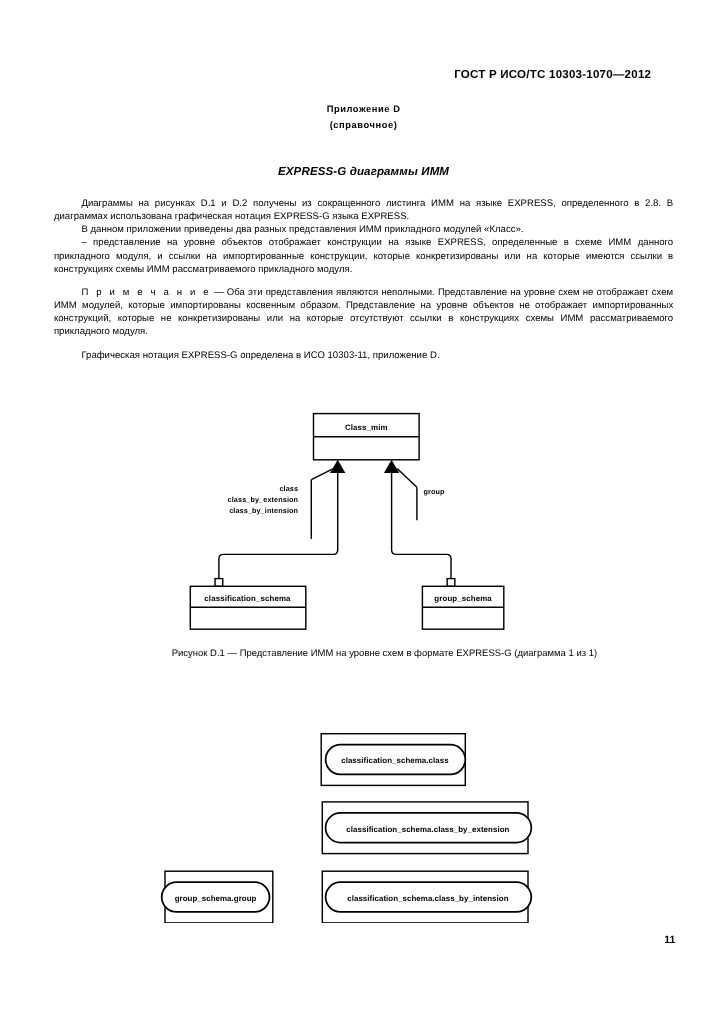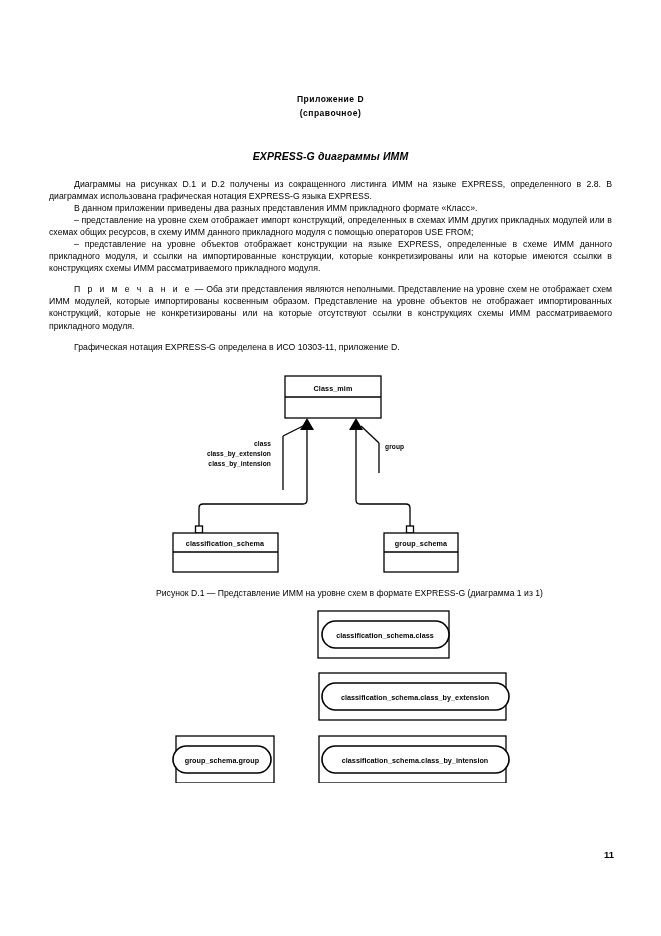--- a/index.html
+++ b/index.html
@@ -100,21 +100,21 @@
     top: 849px;
     font-size: 9.5px;
     font-weight: bold;
   }
 
   
   .figure {
     position: absolute;
   }
   #figure-d1 { left: 0; top: 368px; width: 661px; height: 210px; }
-  #figure-d2 { left: 0; top: 603px; width: 567px; height: 180px; margin-left: 26px; }
+  #figure-d2 { left: 0; top: 659px; width: 567px; height: 180px; }
 
   .figure svg { display: block; }
 
   .ent-label {
     font-family: "Liberation Sans", sans-serif;
     font-size: 7.2px;
     font-weight: bold;
     letter-spacing: 0.1px;
   }
   .edge-label {
@@ -128,32 +128,32 @@
     font-size: 7.2px;
     font-weight: bold;
     letter-spacing: 0.05px;
   }
 </style>
 </head>
 <body>
 
 <div class="page">
 
+  <div class="doc-header">ГОСТ Р ИСО/ТС 10303-1070—2012</div>
 
   <div class="annex-block">
     <div>Приложение D</div>
     <div>(справочное)</div>
   </div>
 
   <div class="section-title">EXPRESS-G диаграммы ИММ</div>
 
   <div class="body-text">
     <p class="indent">Диаграммы на рисунках D.1 и D.2 получены из сокращенного листинга ИММ на языке EXPRESS, определенно­го в 2.8. В диаграммах использована графическая нотация EXPRESS-G языка EXPRESS.</p>
-    <p class="indent">В данном приложении приведены два разных представления ИММ прикладного формате «Класс».</p>
-    <p class="indent">– представление на уровне схем отображает импорт конструкций, определенных в схемах ИММ других при­кладных модулей или в схемах общих ресурсов, в схему ИММ данного прикладного модуля с помощью операторов USE FROM;</p>
+    <p class="indent">В данном приложении приведены два разных представления ИММ прикладного модулей «Класс».</p>
     <p class="indent">– представление на уровне объектов отображает конструкции на языке EXPRESS, определенные в схеме ИММ данного прикладного модуля, и ссылки на импортированные конструкции, которые конкретизированы или на которые имеются ссылки в конструкциях схемы ИММ рассматриваемого прикладного модуля.</p>
     <p class="indent gap"><span class="note-lead">П р и м е ч а н и е</span><span> — Оба эти представления являются неполными. Представление на уровне схем не ото­бражает схем ИММ модулей, которые импортированы косвенным образом. Представление на уровне объектов не отображает импортированных конструкций, которые не конкретизированы или на которые отсутствуют ссылки в ко­нструкциях схемы ИММ рассматриваемого прикладного модуля.</span></p>
     <p class="indent gap">Графическая нотация EXPRESS-G определена в ИСО 10303-11, приложение D.</p>
   </div>
 
   <div class="figure" id="figure-d1">
     <svg width="661" height="210" viewBox="0 0 661 210">
 
       <g>
         <rect x="285" y="8" width="96" height="42" fill="#ffffff" stroke="#000000" stroke-width="1.3"></rect>

